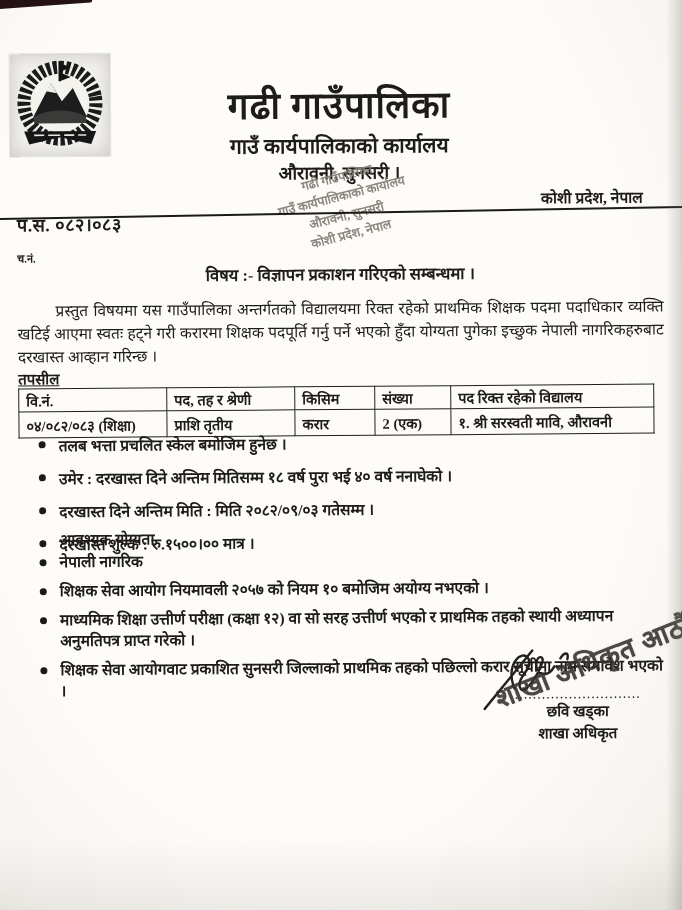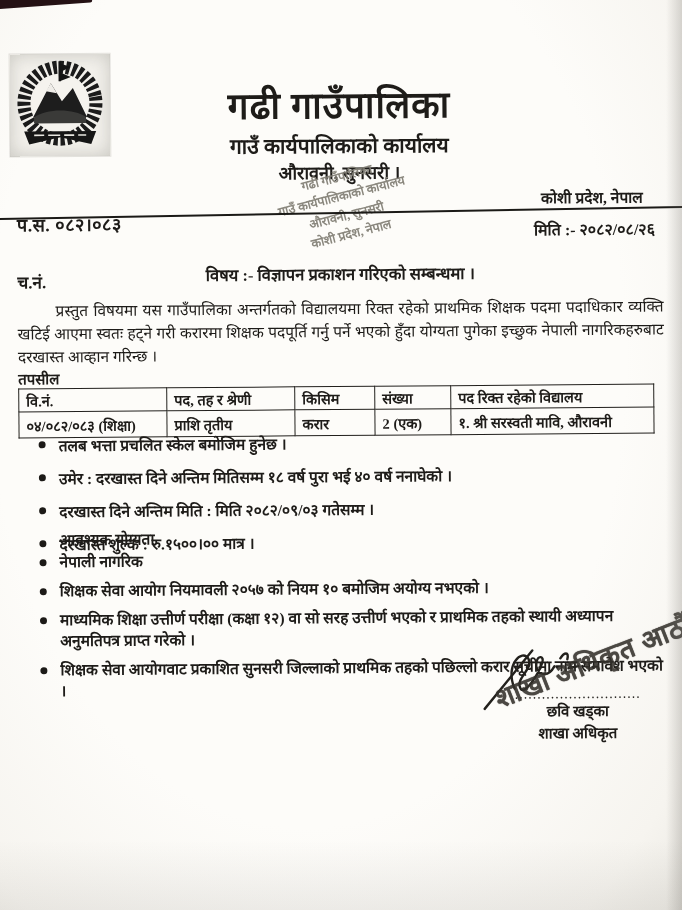--- a/index.html
+++ b/index.html
@@ -32,26 +32,26 @@
   .office{left:0;right:0;top:131px;text-align:center;font-size:21px;font-weight:bold;}
   .address{left:0;right:0;top:160px;text-align:center;font-size:18px;font-weight:bold;}
   .province{right:38px;top:188px;font-size:15.5px;font-weight:bold;}
   .rule{left:-4px;right:-4px;top:212px;border-top:2.2px solid #1b1a17;transform:rotate(-0.55deg);}
   .stamp-center{
     left:238px;top:168px;width:215px;text-align:center;
     transform:rotate(-14deg);color:#817e74;font-size:12.5px;line-height:1.55;
     font-weight:bold;opacity:.92;
   }
   .ps{left:18px;top:210px;font-size:18px;font-weight:bold;letter-spacing:.5px;}
-  .chn{left:18px;top:248px;font-size:17px;font-weight:bold;margin-top:20px;}
+  .chn{left:18px;top:248px;font-size:11px;font-weight:bold;}
   .miti{right:26px;top:220px;font-size:16px;font-weight:bold;}
   .subject{left:0;right:0;top:262px;text-align:center;font-size:16.5px;font-weight:bold;}
   .body-par{left:18px;width:646px;top:298px;font-size:15.5px;line-height:1.48;
     text-align:justify;text-indent:38px;}
-  .tapsil{left:18px;top:366px;font-size:15px;font-weight:bold;}
+  .tapsil{left:18px;top:366px;font-size:15px;font-weight:bold;text-decoration:underline;}
   table.vac{position:absolute;left:18px;top:386px;width:636px;border-collapse:collapse;
     font-size:14.5px;}
   table.vac td,table.vac th{border:1.6px solid #22201d;padding:1px 7px;font-weight:bold;text-align:left;}
   table.vac th{height:20px;} table.vac td{height:23px;}
   .c2{text-align:center;}
   ul.blist{position:absolute;left:38px;top:432px;margin:0;padding:0;list-style:none;
     font-size:15.5px;font-weight:bold;width:620px;}
   ul.blist li{position:relative;padding-left:20px;margin-bottom:11px;}
   ul.blist li::before{content:"";position:absolute;left:0;top:7px;width:7px;height:7px;
     border-radius:50%;background:#1c1a17;}
@@ -105,21 +105,20 @@
       <div>गढी गाउँपालिका</div>
       <div>गाउँ कार्यपालिकाको कार्यालय</div>
       <div>औरावनी, सुनसरी</div>
       <div>कोशी प्रदेश, नेपाल</div>
     </div>
 
     <div class="abs rule"></div>
 
     <div class="abs ps">प.स.  ०८२।०८३</div>
     <div class="abs chn">च.नं.</div>
-    <div class="abs miti">मिति :- २०८२/०८/२६</div>
 
     <div class="abs subject">विषय :- विज्ञापन प्रकाशन गरिएको सम्बन्धमा ।</div>
 
     <div class="abs body-par">प्रस्तुत विषयमा यस गाउँपालिका अन्तर्गतको विद्यालयमा रिक्त रहेको प्राथमिक शिक्षक पदमा पदाधिकार व्यक्ति खटिई आएमा स्वतः हट्ने गरी करारमा शिक्षक पदपूर्ति गर्नु पर्ने भएको हुँदा योग्यता पुगेका इच्छुक नेपाली नागरिकहरुबाट दरखास्त आव्हान गरिन्छ ।</div>
 
     <div class="abs tapsil">तपसील</div>
     <table class="vac">
       <colgroup>
         <col style="width:148px">
           <col style="width:128px">

